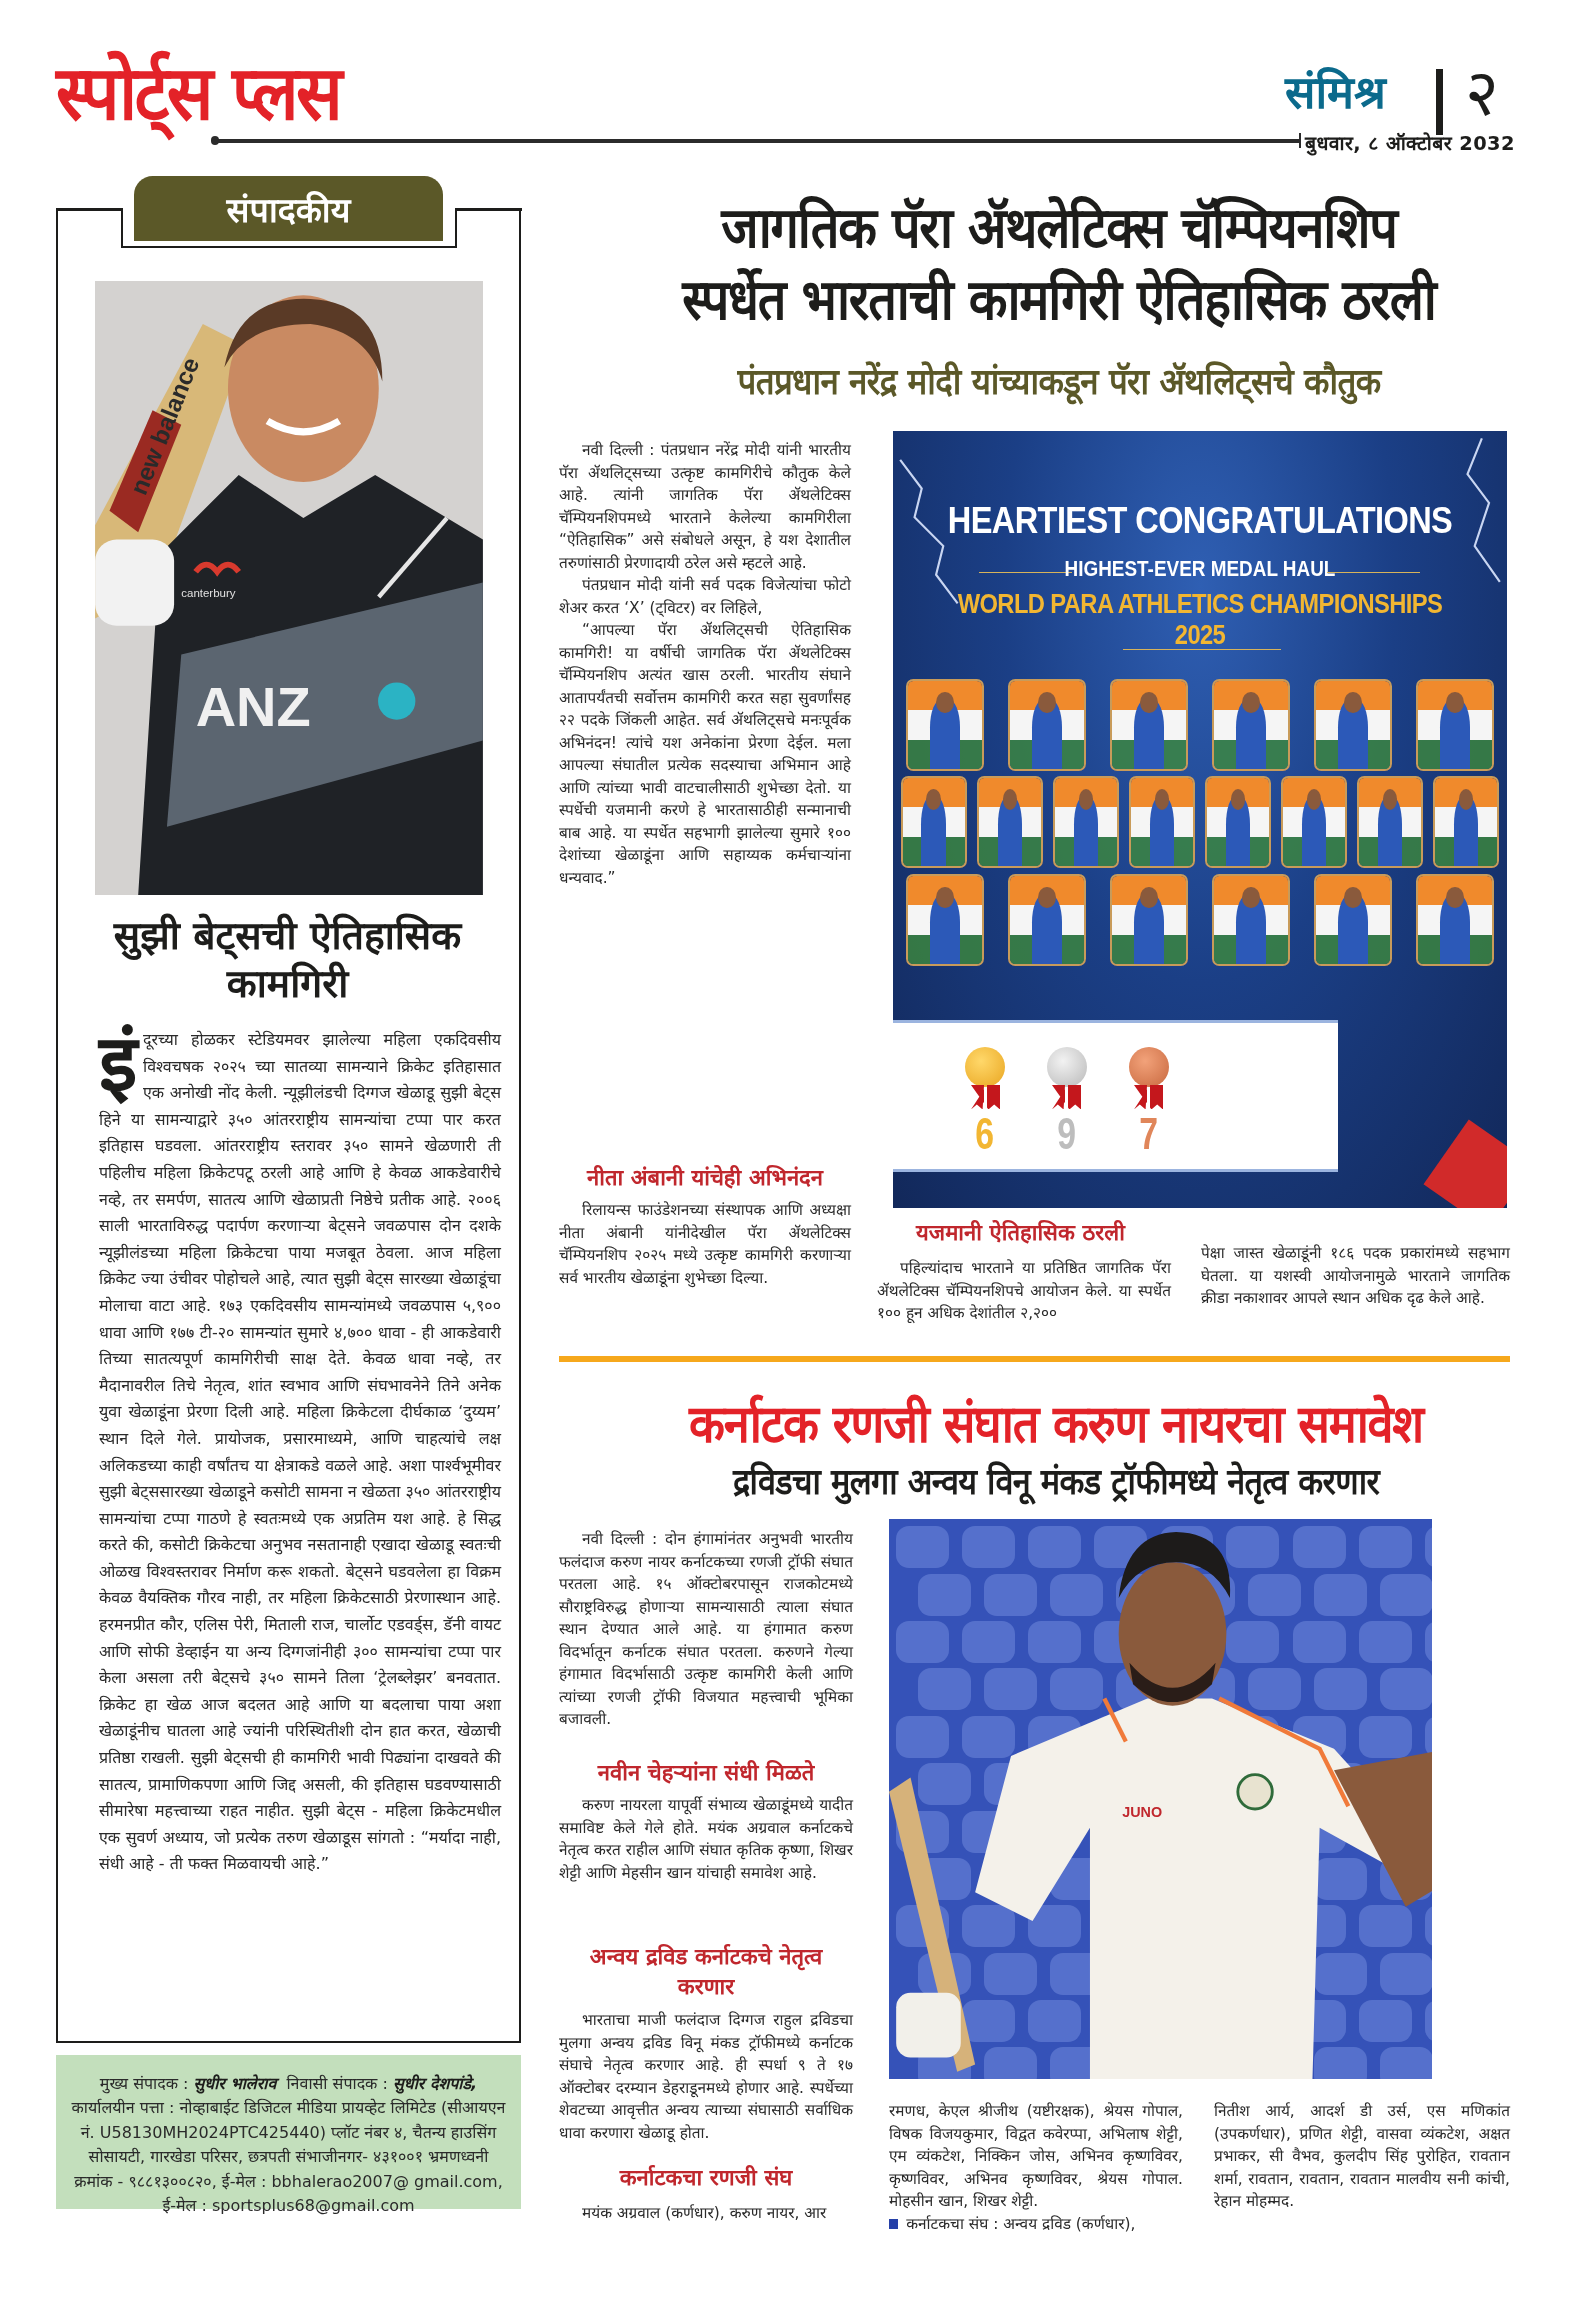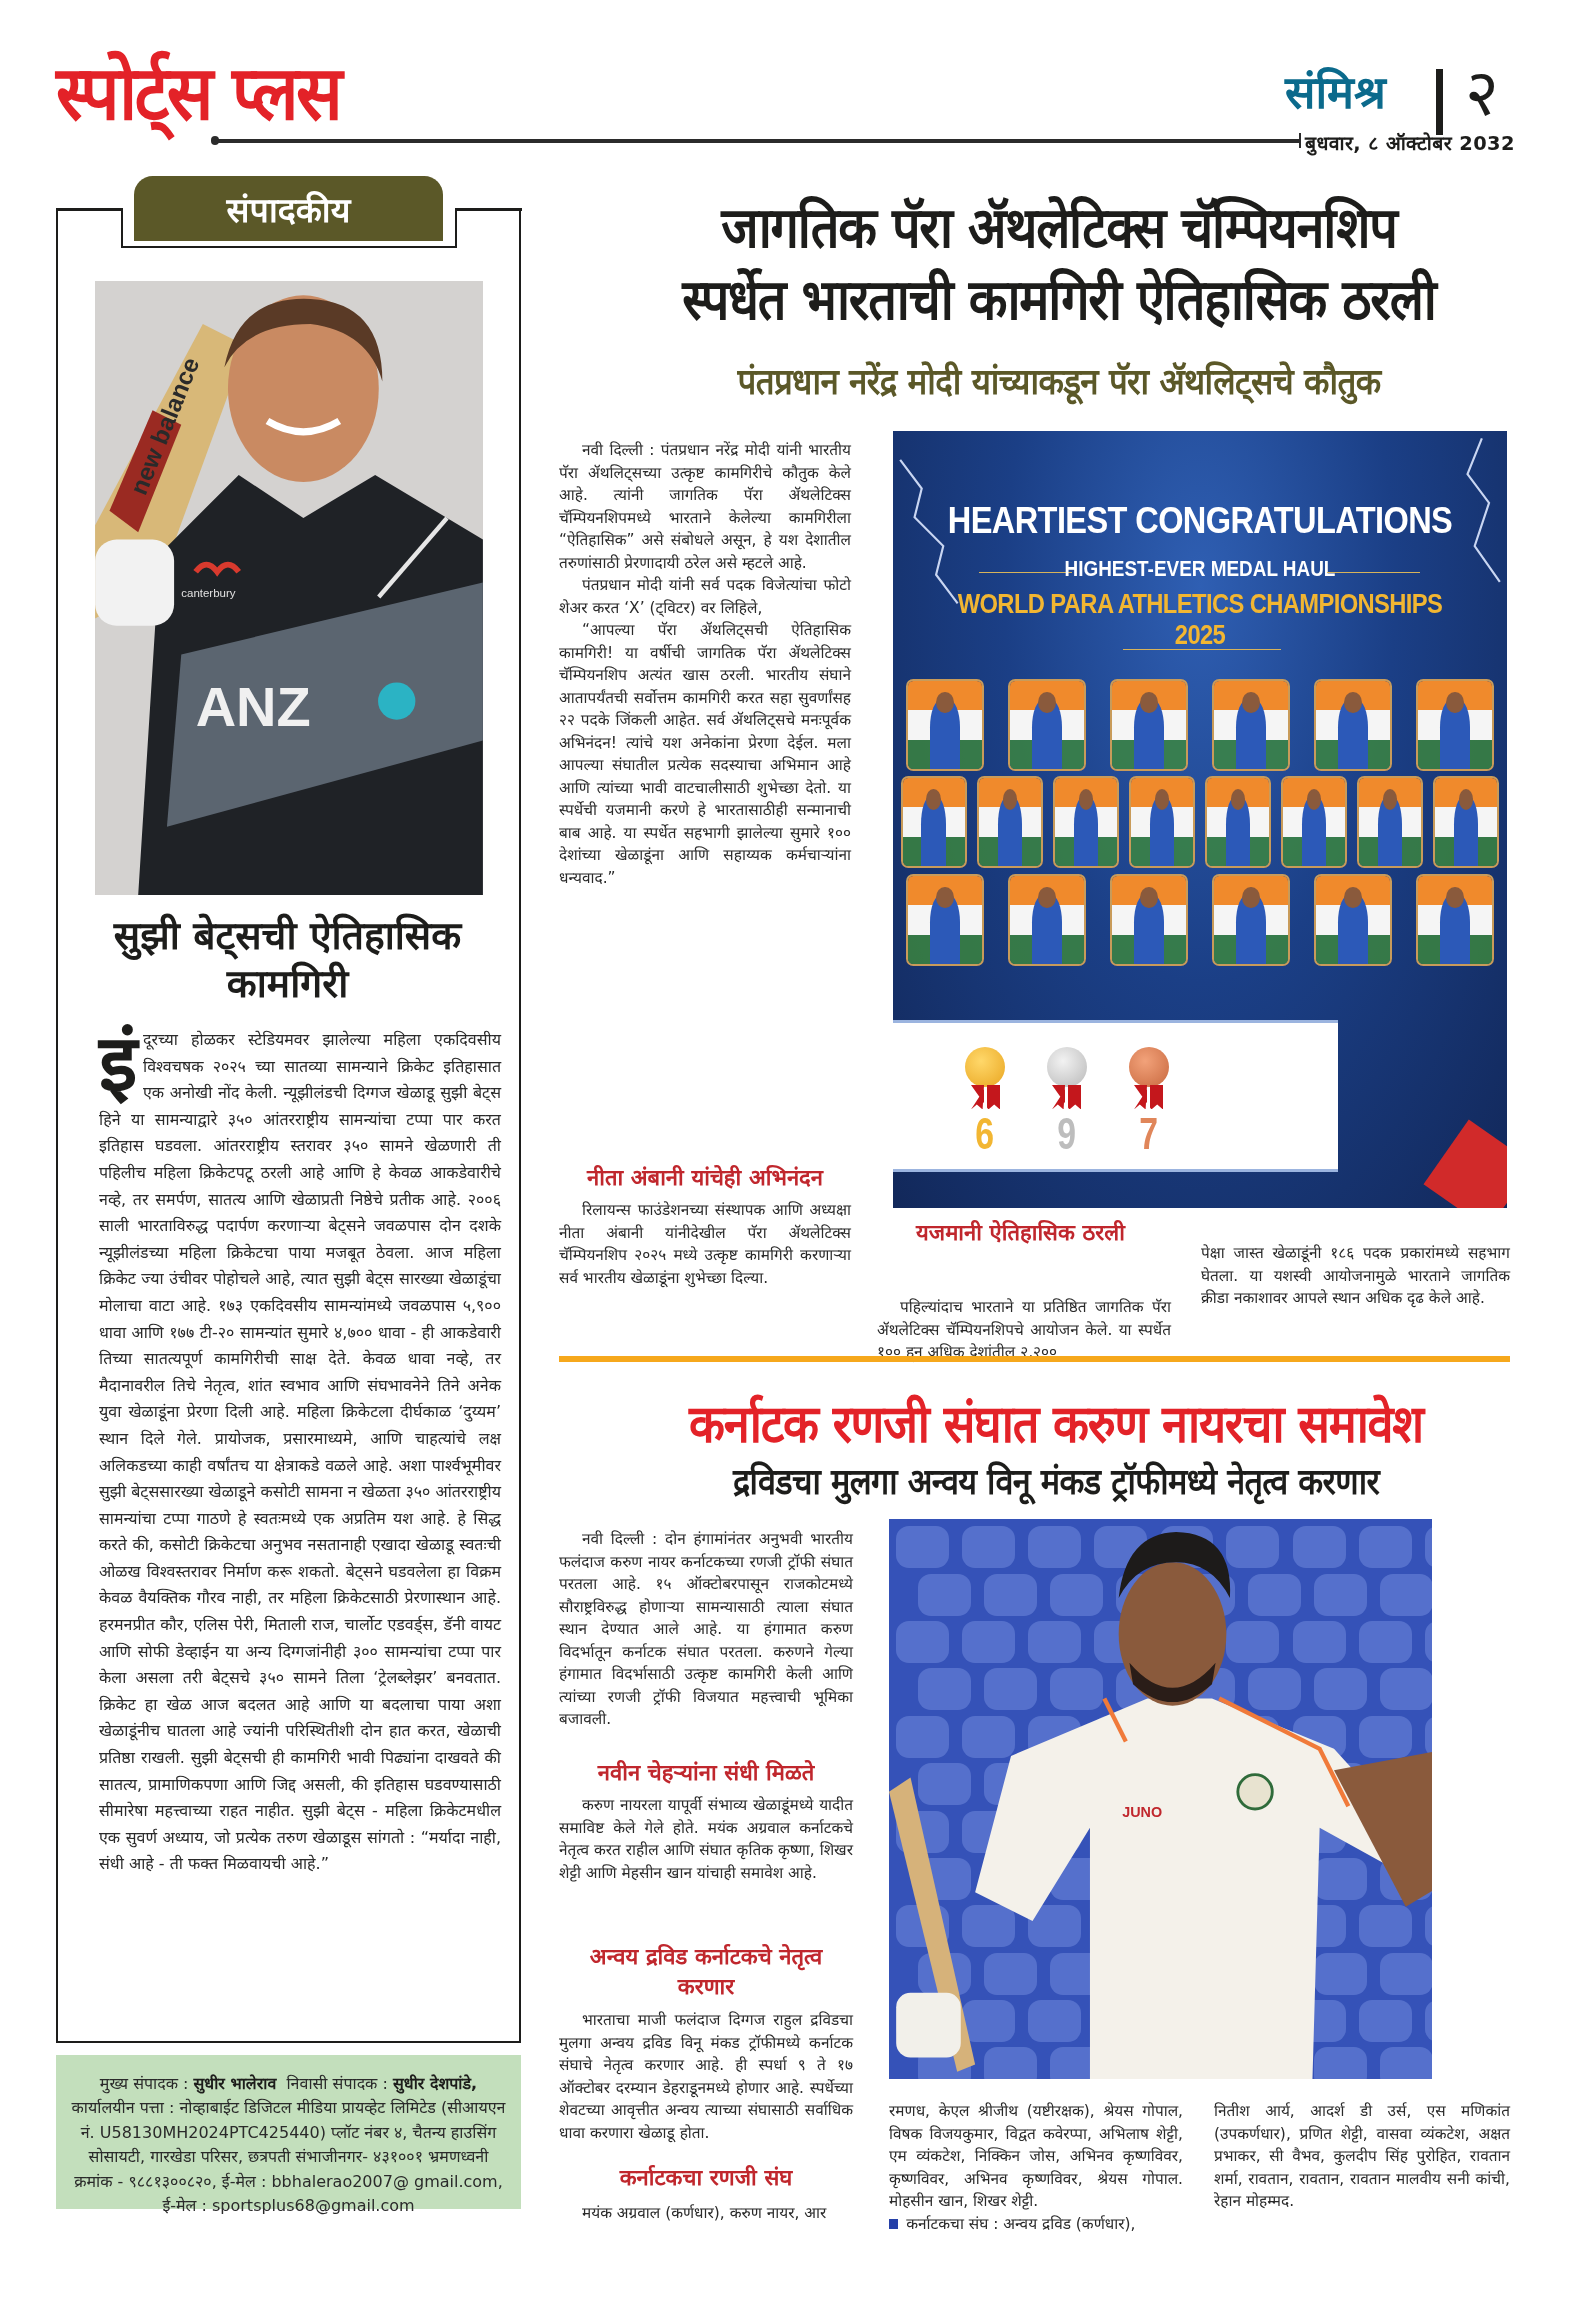--- a/index.html
+++ b/index.html
@@ -22,21 +22,21 @@
   .edit-box-top-l { left: 56px; top: 208px; width: 65px; height: 2.9px; background:#1d1d1b; }
   .edit-box-top-r { left: 457px; top: 208px; width: 65px; height: 2.9px; background:#1d1d1b; }
   .edit-tag-frame { left: 121px; top: 208px; width: 336px; height: 40px; border: 2.9px solid #1d1d1b; border-top: none; background: #fff; }
   .edit-tag { left: 134px; top: 176px; width: 309px; height: 65px; background: #5b5828; border-radius: 18.7px 18.7px 0 0; color: #ffffff; font-size: 34px; font-weight: 800; display: flex; align-items: center; justify-content: center; }
   .edit-photo { left: 95px; top: 281px; width: 388px; height: 614px; overflow: hidden; background: linear-gradient(180deg, #d8d6d4 0%, #c9c7c5 100%); }
   .edit-headline { left: 72px; top: 912px; width: 431px; text-align: center; font-size: 39px; font-weight: 800; line-height: 1.22; color: #1d1d1b; }
   .edit-body { left: 99px; top: 1027px; width: 402px; font-size: 16px; line-height: 26.6px; text-align: justify; color: #2a2a2a; }
   .dropcap { float: left; font-size: 78px; line-height: 66px; font-weight: 700; margin: 2.9px 5.7px 0 0; color: #1d1d1b; }
 
   .imprint { left: 56px; top: 2055px; width: 465px; height: 154px; background: #c3dfbc; padding: 17px 13px 0 13px; font-size: 16px; line-height: 24.4px; text-align: center; color: #2a2a2a; }
-  .imprint b { font-weight: 800; color: #1d1d1b; }
+  .imprint b { font-weight: 800; color: #1d1d1b; font-style: italic; }
 
   
   .h1-main { left: 567px; top: 192px; width: 984px; text-align: center; font-size: 56px; font-weight: 900; line-height: 72px; color: #1d1d1b; letter-spacing: -1.4px; transform: scaleX(0.9); transform-origin: center; }
   .h1-sub { left: 560px; top: 356px; width: 998px; text-align: center; font-size: 36px; font-weight: 800; color: #5b5828; letter-spacing: -0.7px; transform: scaleX(0.92); }
   .col-body { font-size: 15.4px; line-height: 22.5px; text-align: justify; color: #2a2a2a; }
   .col-body p { text-indent: 23px; }
   .sub-red { font-weight: 800; color: #c0272d; text-align: center; font-size: 22px; line-height: 30px; }
   .para-col1 { left: 559px; top: 439px; width: 292px; }
   .red1 { left: 559px; top: 1163px; width: 292px; }
   .para-col1b { left: 559px; top: 1199px; width: 292px; }
@@ -56,21 +56,21 @@
   .medal-band { left: 0; top: 589px; width: 445px; height: 152px; background: #ffffff; border-top: 3.6px solid #9bb4df; border-bottom: 3.6px solid #9bb4df; }
   .rosette { position: absolute; width: 40px; height: 40px; border-radius: 50%; }
   .ribbon { position:absolute; width: 29px; height: 24.4px; background: linear-gradient(90deg, #c4171c 0 45%, transparent 45% 55%, #c4171c 55%); clip-path: polygon(0 0,45% 0,40% 100%,20% 80%,0 100%,55% 0,100% 0,100% 100%,80% 80%,60% 100%); }
   .medal-count { position: absolute; font-size: 45px; font-weight: 900; font-family: "Liberation Sans", sans-serif; transform: scaleX(0.75); }
   .big-medal { left: 386px; top: 540px; width: 215px; height: 215px; border-radius: 50%; background: radial-gradient(circle at 45% 40%, #f6dd6a 0%, #d9b534 55%, #b38b16 100%); border: 5.7px solid #e6c64a; box-shadow: 0 0 0 2.2px #b38b16 inset; display:flex; align-items:center; justify-content:center; }
   .big-medal-wreath { position:absolute; left: 18.7px; top: 18.7px; right: 18.7px; bottom: 18.7px; border-radius: 50%; border: 7.2px dotted #c9a232; }
   .big-medal-num { font-size: 89px; font-weight: 900; color: #1f2a8a; font-family: "Liberation Sans", sans-serif; transform: scaleX(0.82); position: relative; }
   .big-ribbon { left: 546px; top: 704px; width: 79px; height: 79px; background: #d12a2a; transform: rotate(35deg); }
 
   .red2 { left: 877px; top: 1218px; width: 287px; }
-  .para-col2 { left: 877px; top: 1257px; width: 294px; margin-top: 39px; }
+  .para-col2 { left: 877px; top: 1257px; width: 294px; }
   .para-col3 { left: 1201px; top: 1242px; width: 309px; }
 
   .orange-rule { left: 559px; top: 1356px; width: 951px; height: 5.7px; background: #f6a81c; }
 
   
   .h2-main { left: 546px; top: 1386px; width: 1020px; text-align: center; font-size: 52px; font-weight: 900; color: #e32228; letter-spacing: -1.4px; transform: scaleX(0.9); }
   .h2-sub { left: 546px; top: 1456px; width: 1020px; text-align: center; font-size: 36px; font-weight: 800; color: #1d1d1b; letter-spacing: -0.7px; transform: scaleX(0.9); }
   .kn-col1 { left: 559px; top: 1528px; width: 294px; }
   .red3 { left: 559px; top: 1758px; width: 294px; }
   .kn-col1b { left: 559px; top: 1794px; width: 294px; }

